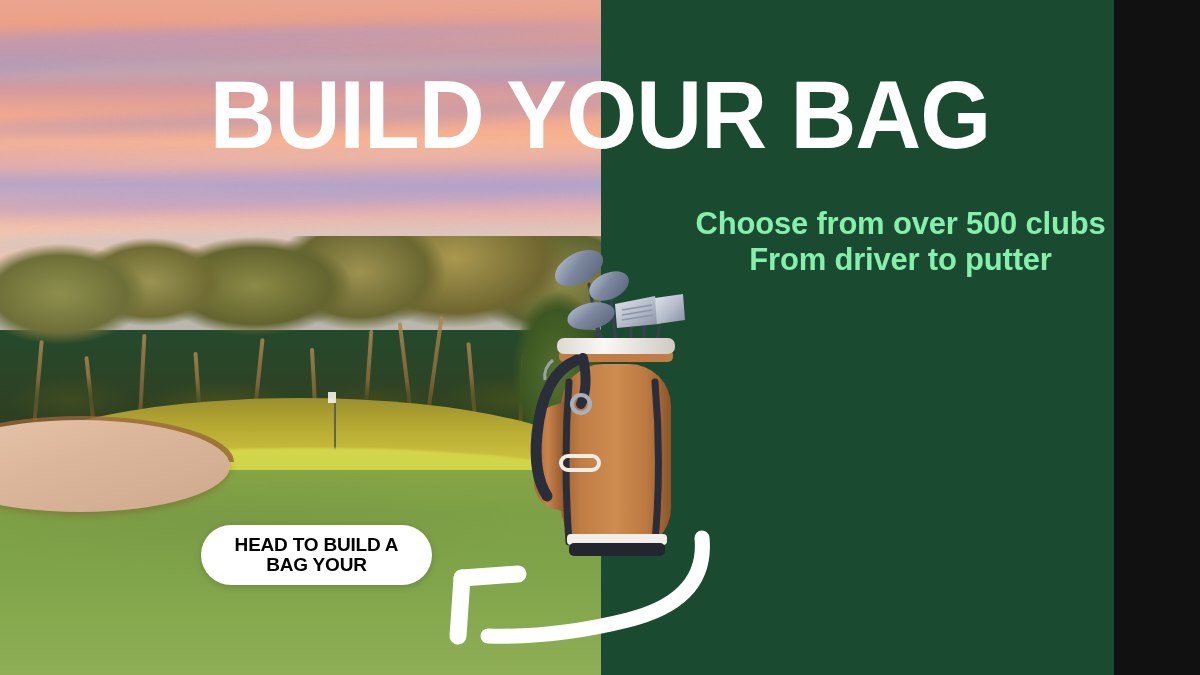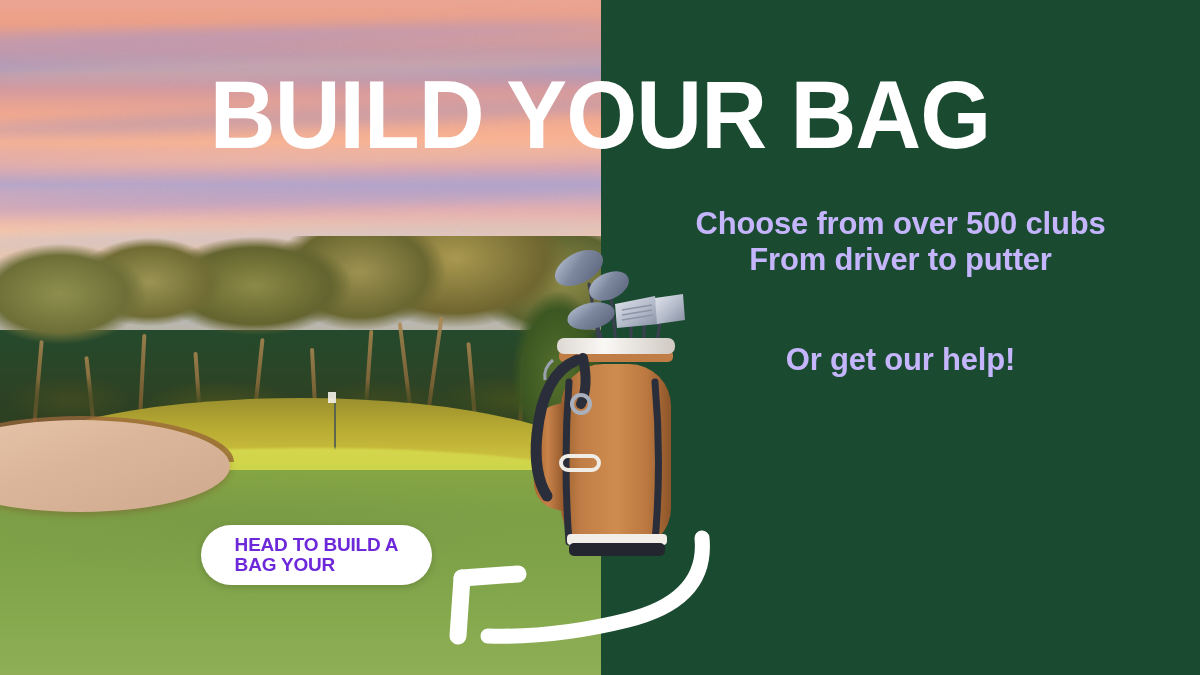--- a/index.html
+++ b/index.html
@@ -1,20 +1,20 @@
 <!DOCTYPE html>
 <html><head>
 <meta charset="utf-8">
 <style>
   html,body{margin:0;padding:0;background:#111;}
   *{box-sizing:border-box;}
 
   .stage{
     position:relative;
-    width:1200px;height:675px;
+    width:1114px;height:675px;
     overflow:hidden;
     font-family:"Liberation Sans", sans-serif;
     background:#1A4A30;
   }
 
   
   .photo{position:absolute;left:0;top:0;width:601px;height:675px;overflow:hidden;}
 
   .sky{
     position:absolute;left:0;top:0;width:601px;height:330px;
@@ -124,21 +124,21 @@
     font-weight:700;
     letter-spacing:-1px;
     line-height:1;
     white-space:nowrap;
     transform:scaleX(.94);
   }
 
   
   .bullets{position:absolute;left:601px;top:206px;width:599px;}
   .bullet{
-    color:#c4b5fd;
+    color:#86efac;
     font-size:31px;
     font-weight:700;
     text-align:center;
     letter-spacing:-.2px;
     white-space:nowrap;
   }
   .b1{margin-top:0;}
   .b2{}
   .b3{margin-top:64px;}
   .b4{margin-top:64px;}
@@ -146,25 +146,25 @@
   
   .cta{
     position:absolute;left:201px;top:525px;
     width:231px;height:60px;
     background:#ffffff;
     border-radius:32px;
     display:flex;align-items:center;justify-content:center;
     box-shadow:0 2px 7px rgba(0,0,0,.17);
   }
   .cta-text{
-    color:#6d28d9;
+    color:#000000;
     font-size:19px;
     font-weight:700;
     line-height:1.07;
-    text-align:left;
+    text-align:center;
     letter-spacing:-.2px;
   }
 
   
   .arrow{position:absolute;left:440px;top:530px;width:270px;height:130px;}
 
   
   .bag{position:absolute;left:505px;top:232px;width:200px;height:330px;}
 </style>
 </head>
@@ -300,21 +300,20 @@
       <rect x="62" y="302" width="100" height="11" rx="4" fill="#f2eee8"></rect>
       <rect x="64" y="311" width="96" height="13" rx="5" fill="#23262f"></rect>
     </svg>
   </div>
 
   <div class="headline">BUILD YOUR BAG</div>
 
   <div class="bullets">
     <div class="bullet b1">Choose from over 500 clubs</div>
     <div class="bullet b2">From driver to putter</div>
-    <div class="bullet b4">Or get our help!</div>
   </div>
 
   <div class="cta">
     <div class="cta-text">
       <span>HEAD TO BUILD A</span><br>
       <span>BAG YOUR</span>
     </div>
   </div>
 
   <div class="arrow">

